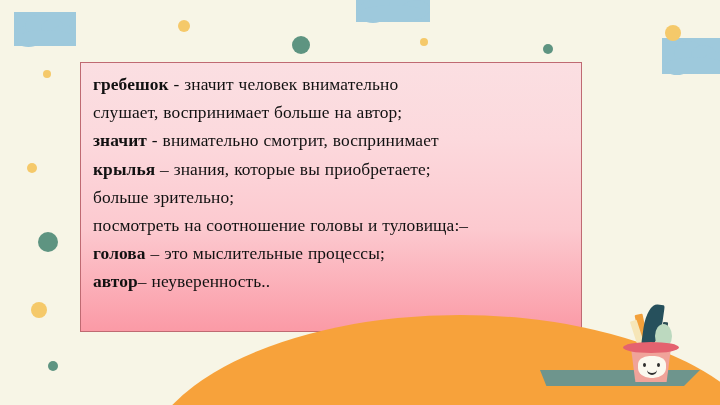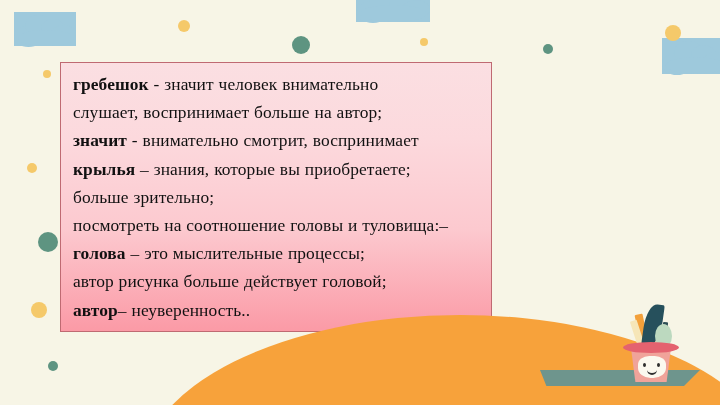--- a/index.html
+++ b/index.html
@@ -33,23 +33,23 @@
   .cloud i {
     position: absolute;
     display: block;
     border-radius: 50%;
     background: inherit;
   }
 
   
   #content-box {
     position: absolute;
-    left: 60px;
+    left: 80px;
     top: 62px;
-    width: 432px;
+    width: 502px;
     height: 270px;
     box-sizing: border-box;
     border: 1px solid #bf6a72;
     background: linear-gradient(to bottom, #fbdfe2 0%, #fcd9dd 28%, #fcc9cf 62%, #fb9aa6 100%);
     padding: 7px 10px 6px 12px;
   }
   #text-block {
     font-size: 17.4px;
     line-height: 28.2px;
     color: #111111;
@@ -193,21 +193,20 @@
 
   <div id="content-box">
     <div id="text-block">
         <div class="ln"><b>гребешок</b> - значит человек внимательно</div>
         <div class="ln">слушает, воспринимает больше на автор;</div>
         <div class="ln"><b>значит</b> - внимательно смотрит, воспринимает</div>
         <div class="ln"><b>крылья</b> – знания, которые вы приобретаете;</div>
         <div class="ln">больше зрительно;</div>
         <div class="ln">посмотреть на соотношение головы и туловища:–</div>
         <div class="ln"><b>голова</b> – это мыслительные процессы;</div>
-        <div class="ln">автор рисунка больше действует головой;</div>
         <div class="ln"><b>автор</b>– неуверенность..</div>
       </div>
   </div>
 
   <div id="illustration-layer">
     <div id="orange-hill"></div>
     <div id="desk"></div>
     <div id="pencil-layer">
         <div class="pencil" style="left: 638px; top: 314px; width: 8px; height: 34px; background: rgb(243, 160, 58); transform: rotate(-12deg);"></div>
         <div class="pencil" style="left: 634px; top: 320px; width: 7px; height: 28px; background: rgb(246, 230, 184); transform: rotate(-18deg);"></div>

